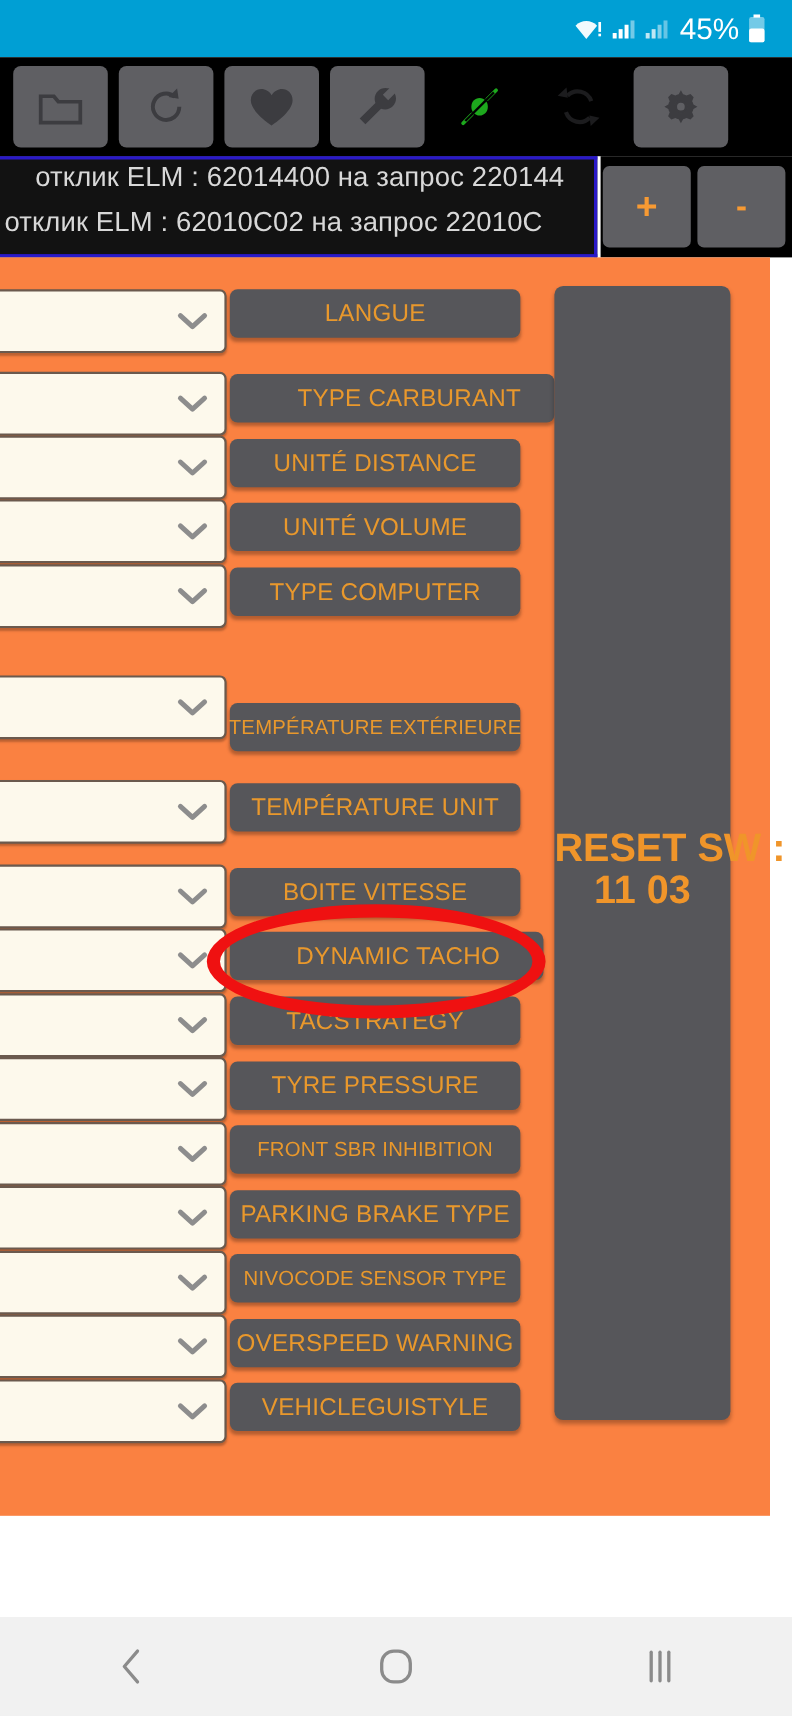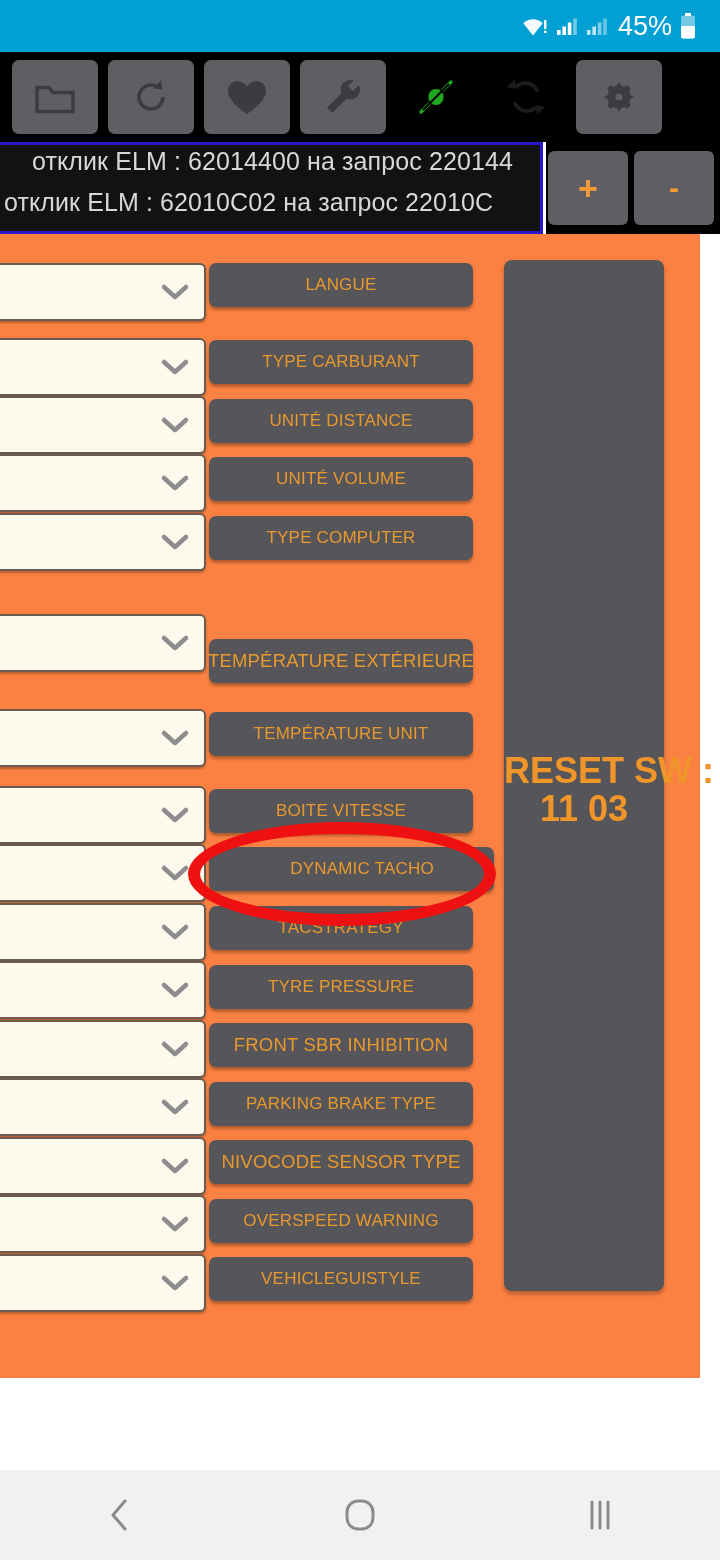--- a/index.html
+++ b/index.html
@@ -76,21 +76,21 @@
     padding-left:14px;flex:1;
   }
   .dd-chev{width:58px;display:flex;align-items:center;justify-content:center;}
 
   
   .btn-col{position:absolute;left:209px;top:0;width:264px;}
   .obtn{
     position:absolute;left:0;width:264px;height:44px;
     background:#56565a;border-radius:7px;
     display:flex;align-items:center;justify-content:center;
-    color:#e9982c;font-size:17px;letter-spacing:0.2px;white-space:nowrap;
+    color:#e9982c;font-size:22px;letter-spacing:0.2px;white-space:nowrap;
     box-shadow:0 3px 3px rgba(0,0,0,.28);
   }
   .obtn.small{font-size:18.5px;}
 
   
   .side-panel{
     position:absolute;left:504px;top:26px;width:160px;height:1031px;
     background:#56565a;border-radius:8px;
     box-shadow:0 3px 4px rgba(0,0,0,.28);
   }
@@ -355,21 +355,21 @@
           <span class="dd-text"></span>
           <span class="dd-chev">
             <svg width="32" height="20" viewBox="0 0 32 20">
               <path fill="none" stroke="#8d8d8d" stroke-width="4.5" stroke-linecap="round" stroke-linejoin="round" d="M5 5l11 10L27 5"></path>
             </svg>
           </span>
         </div>
       </div>
     <div class="btn-col" id="btncol">
         <div class="obtn" style="top: 29px;">LANGUE</div>
-        <div class="obtn" style="top: 106px;">TYPE CARBURANT</div>
+        <div class="obtn" style="top: 106px; padding-left: 31px;">TYPE CARBURANT</div>
         <div class="obtn" style="top: 165px;">UNITÉ DISTANCE</div>
         <div class="obtn" style="top: 223px;">UNITÉ VOLUME</div>
         <div class="obtn" style="top: 282px;">TYPE COMPUTER</div>
         <div class="obtn small" style="top: 405px;">TEMPÉRATURE EXTÉRIEURE</div>
         <div class="obtn" style="top: 478px;">TEMPÉRATURE UNIT</div>
         <div class="obtn" style="top: 555px;">BOITE VITESSE</div>
         <div class="obtn" style="top: 613px; padding-left: 21px;">DYNAMIC TACHO</div>
         <div class="obtn" style="top: 672px;">TACSTRATEGY</div>
         <div class="obtn" style="top: 731px;">TYRE PRESSURE</div>
         <div class="obtn small" style="top: 789px;">FRONT SBR INHIBITION</div>

